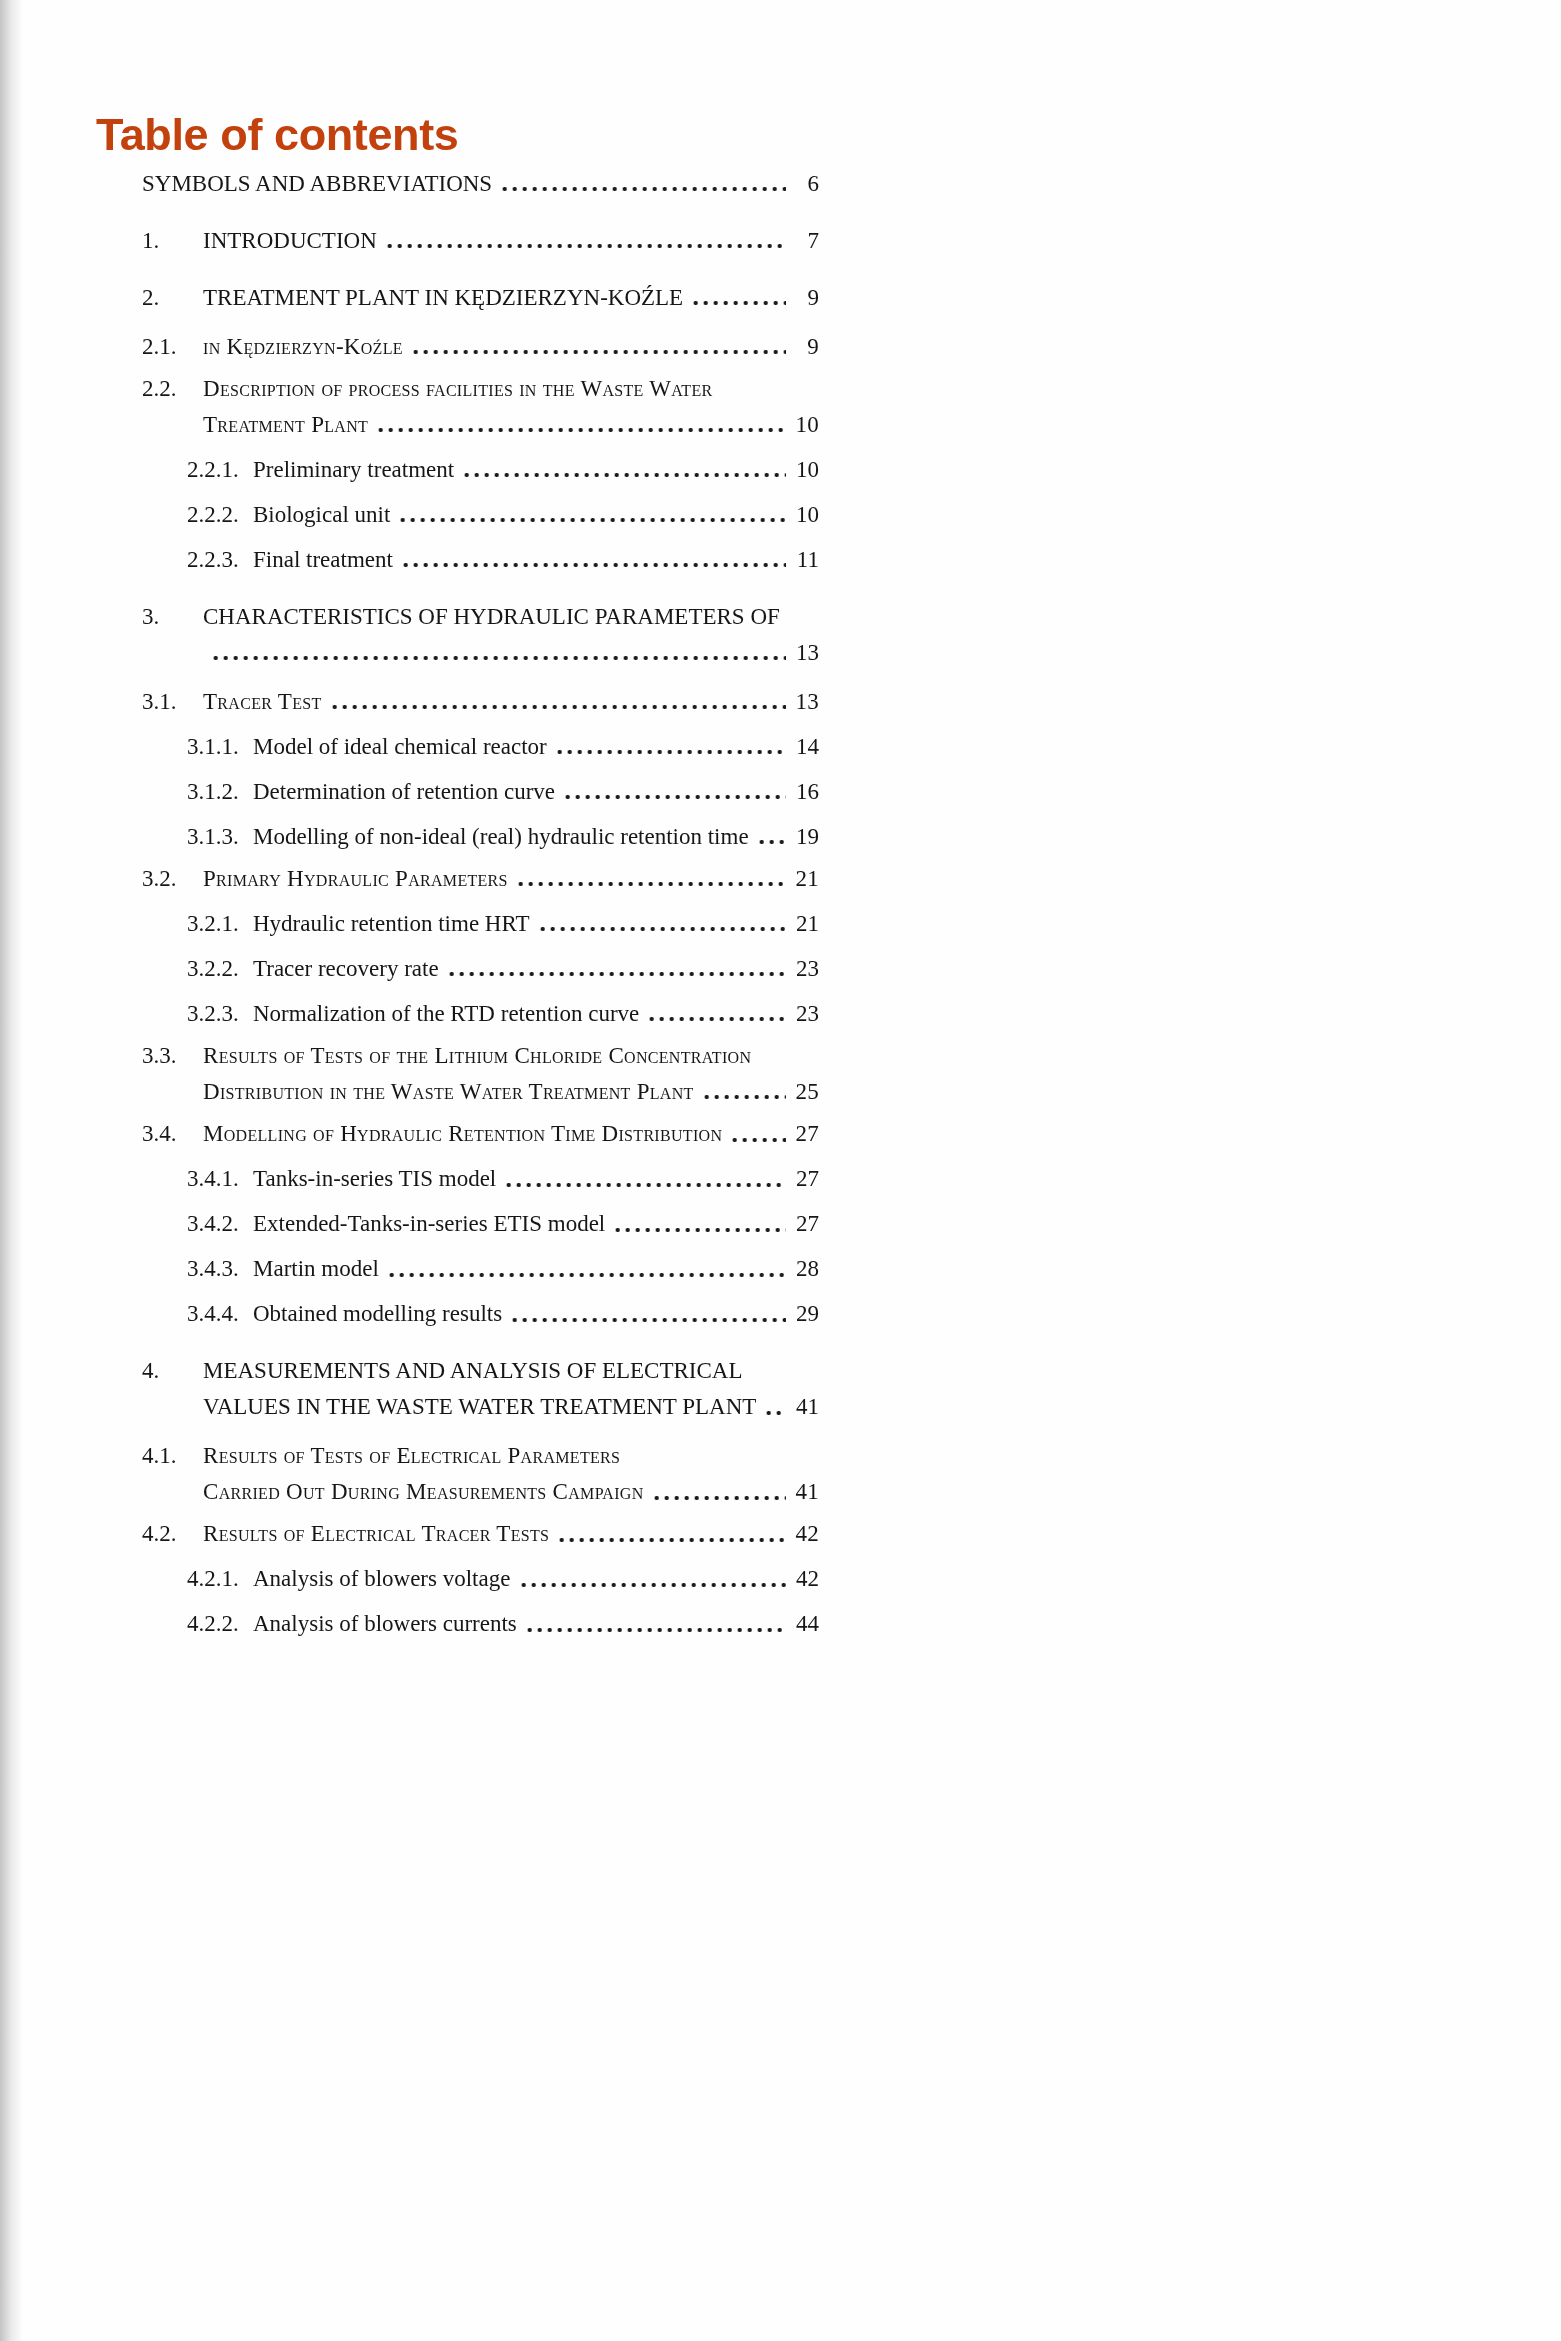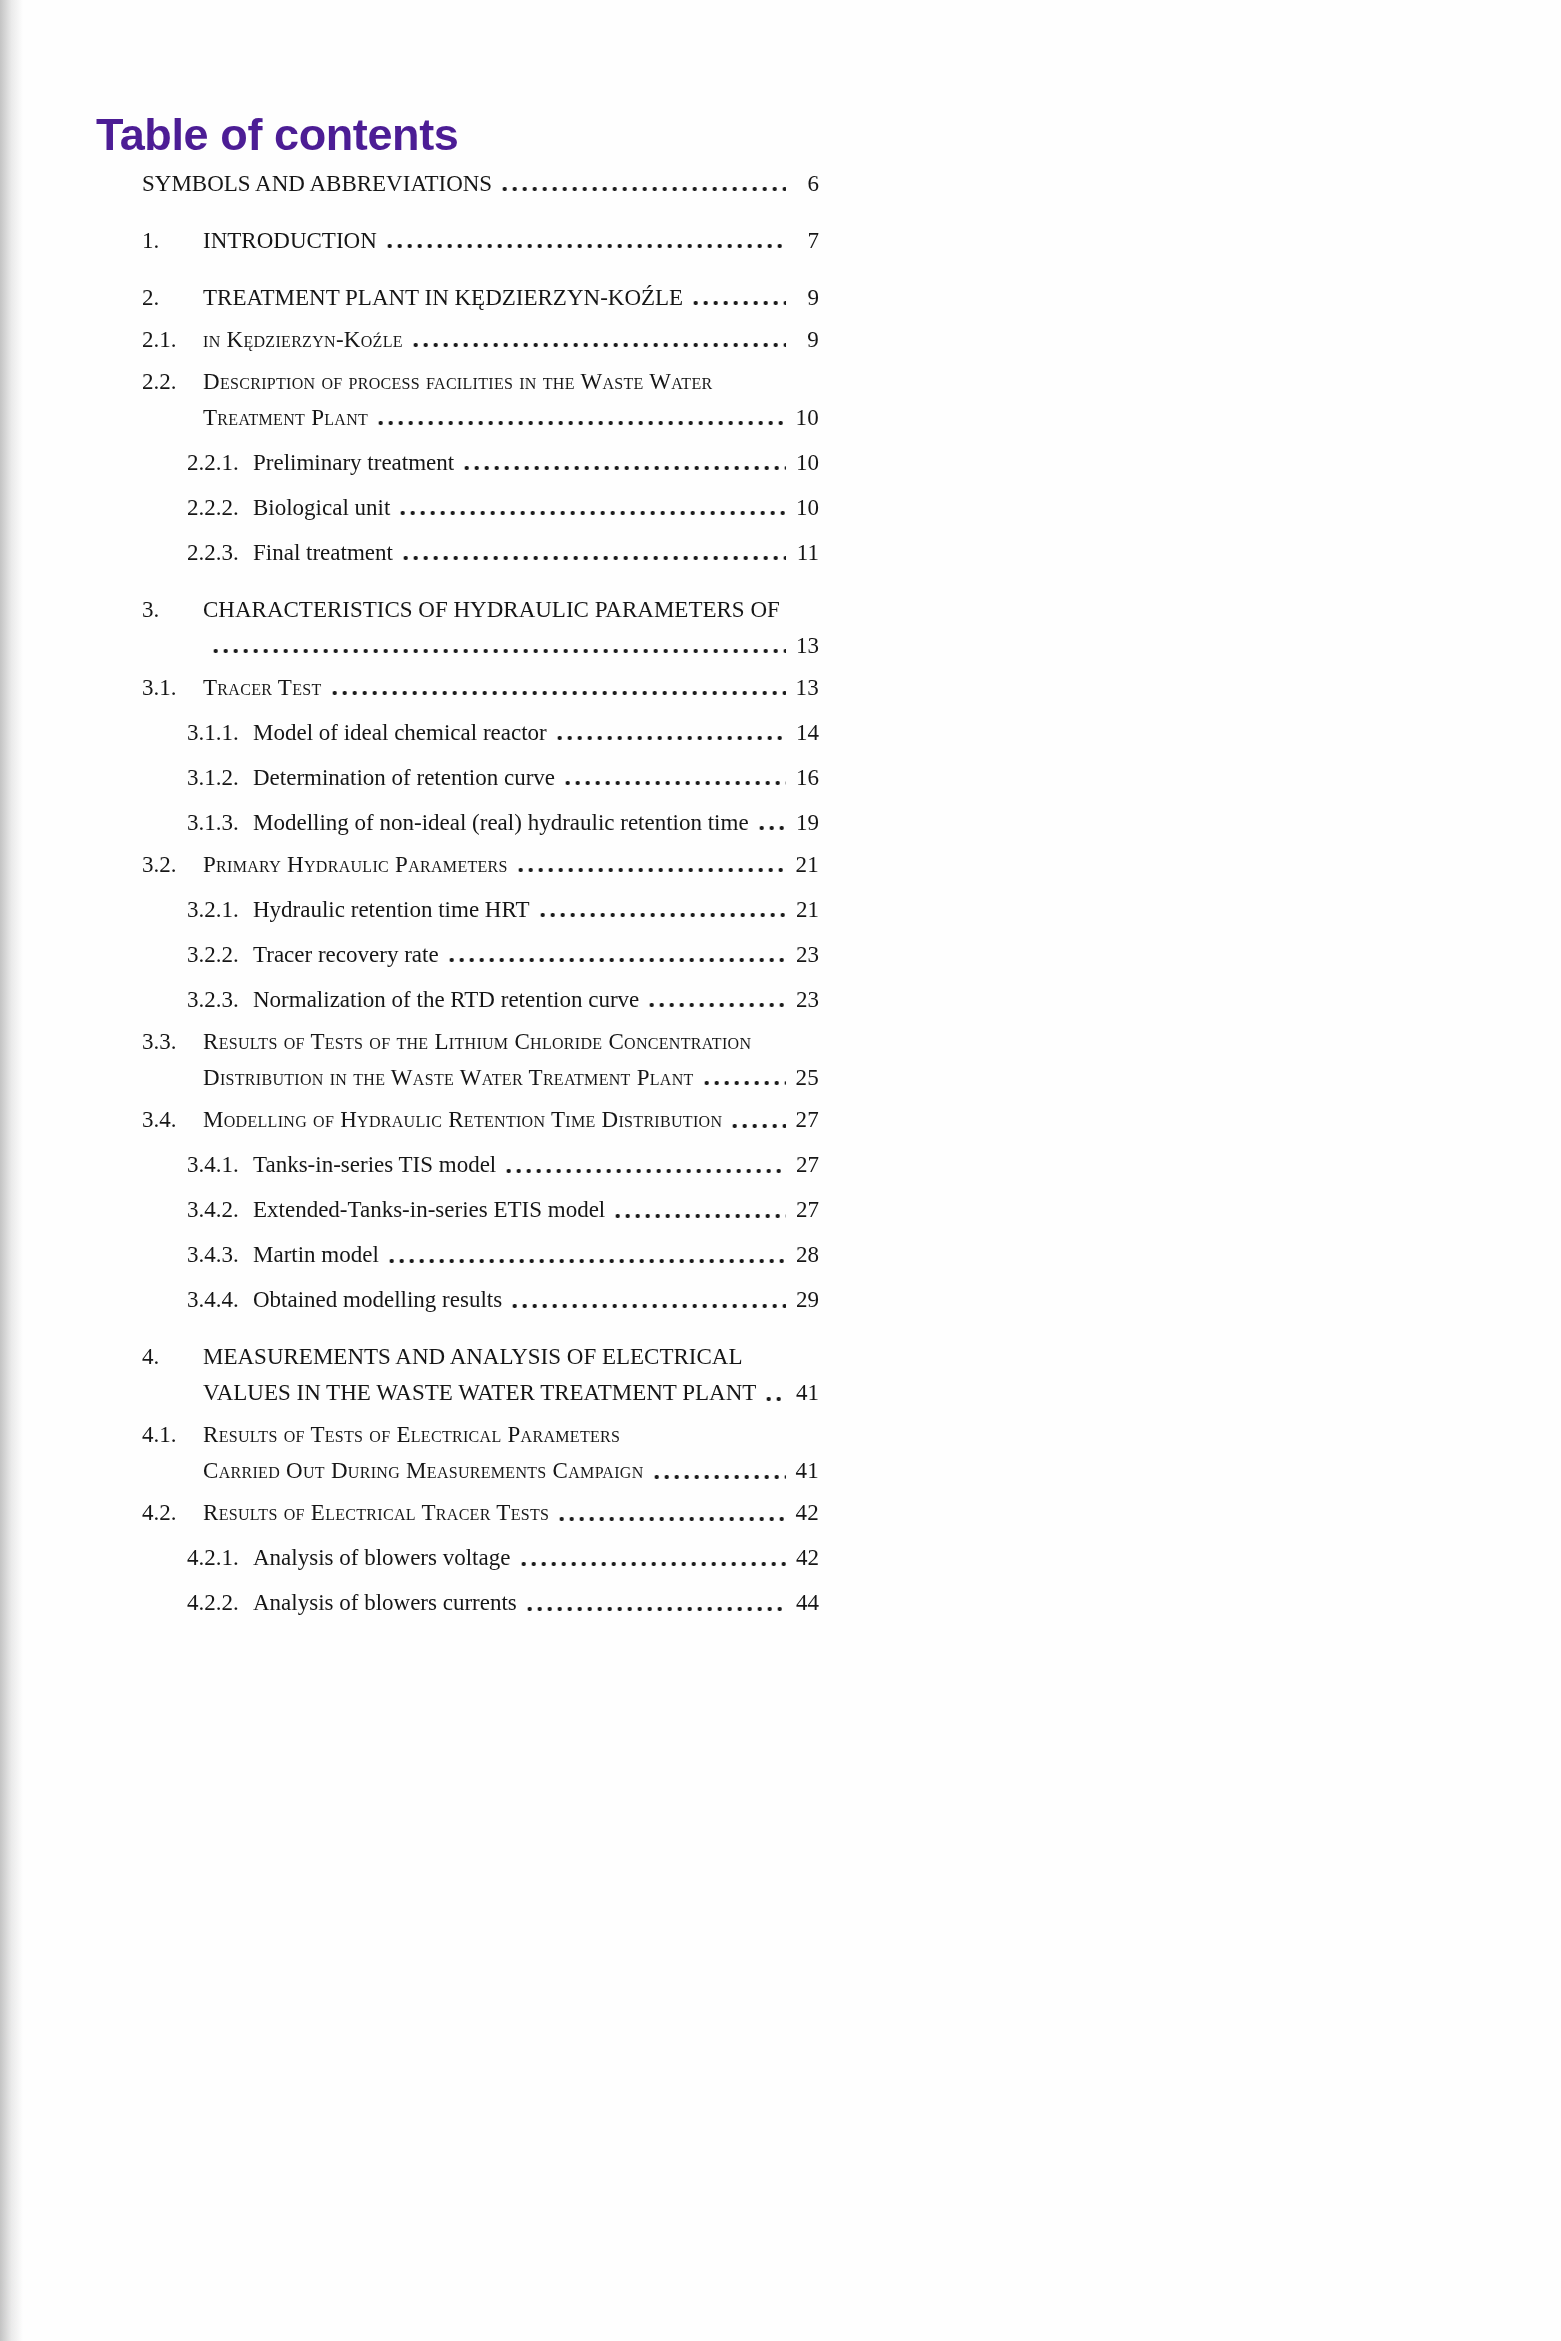--- a/index.html
+++ b/index.html
@@ -21,21 +21,21 @@
     pointer-events: none;
   }
   .page-title {
     position: absolute;
     left: 96px;
     top: 112px;
     font-family: "Liberation Sans", sans-serif;
     font-weight: 700;
     font-size: 45px;
     letter-spacing: -0.4px;
-    color: #4c1d95;
+    color: #c2410c;
     line-height: 1;
   }
   .toc {
     position: absolute;
     left: 142px;
     top: 166px;
     width: 677px;
     font-size: 23px;
     line-height: 36px;
   }
@@ -51,21 +51,21 @@
     flex: 1 1 auto;
     min-width: 8.7px;
     margin: 0 3.5px 0 6.1px;
     background-image: radial-gradient(circle, #1c1c1c 1.8px, rgba(0,0,0,0) 2.4px);
     background-size: 10px 10px;
     background-repeat: repeat-x;
     background-position: left 1.7px bottom 7.8px;
   }
   .pg { flex: none; min-width: 30px; text-align: right; }
   .m-lg { margin-top: 21px; }
-  .m-md { margin-top: 6px; justify-content: space-between; }
+  .m-md { margin-top: 13px; justify-content: space-between; }
   .m-sm { margin-top: 6.1px; }
   .m-xs { margin-top: 9px; font-family: Liberation Serif, serif; }
 </style>
 </head>
 <body>
 
 <div class="scan-shadow"></div>
 
 <h1 class="page-title">Table of contents</h1>
 

